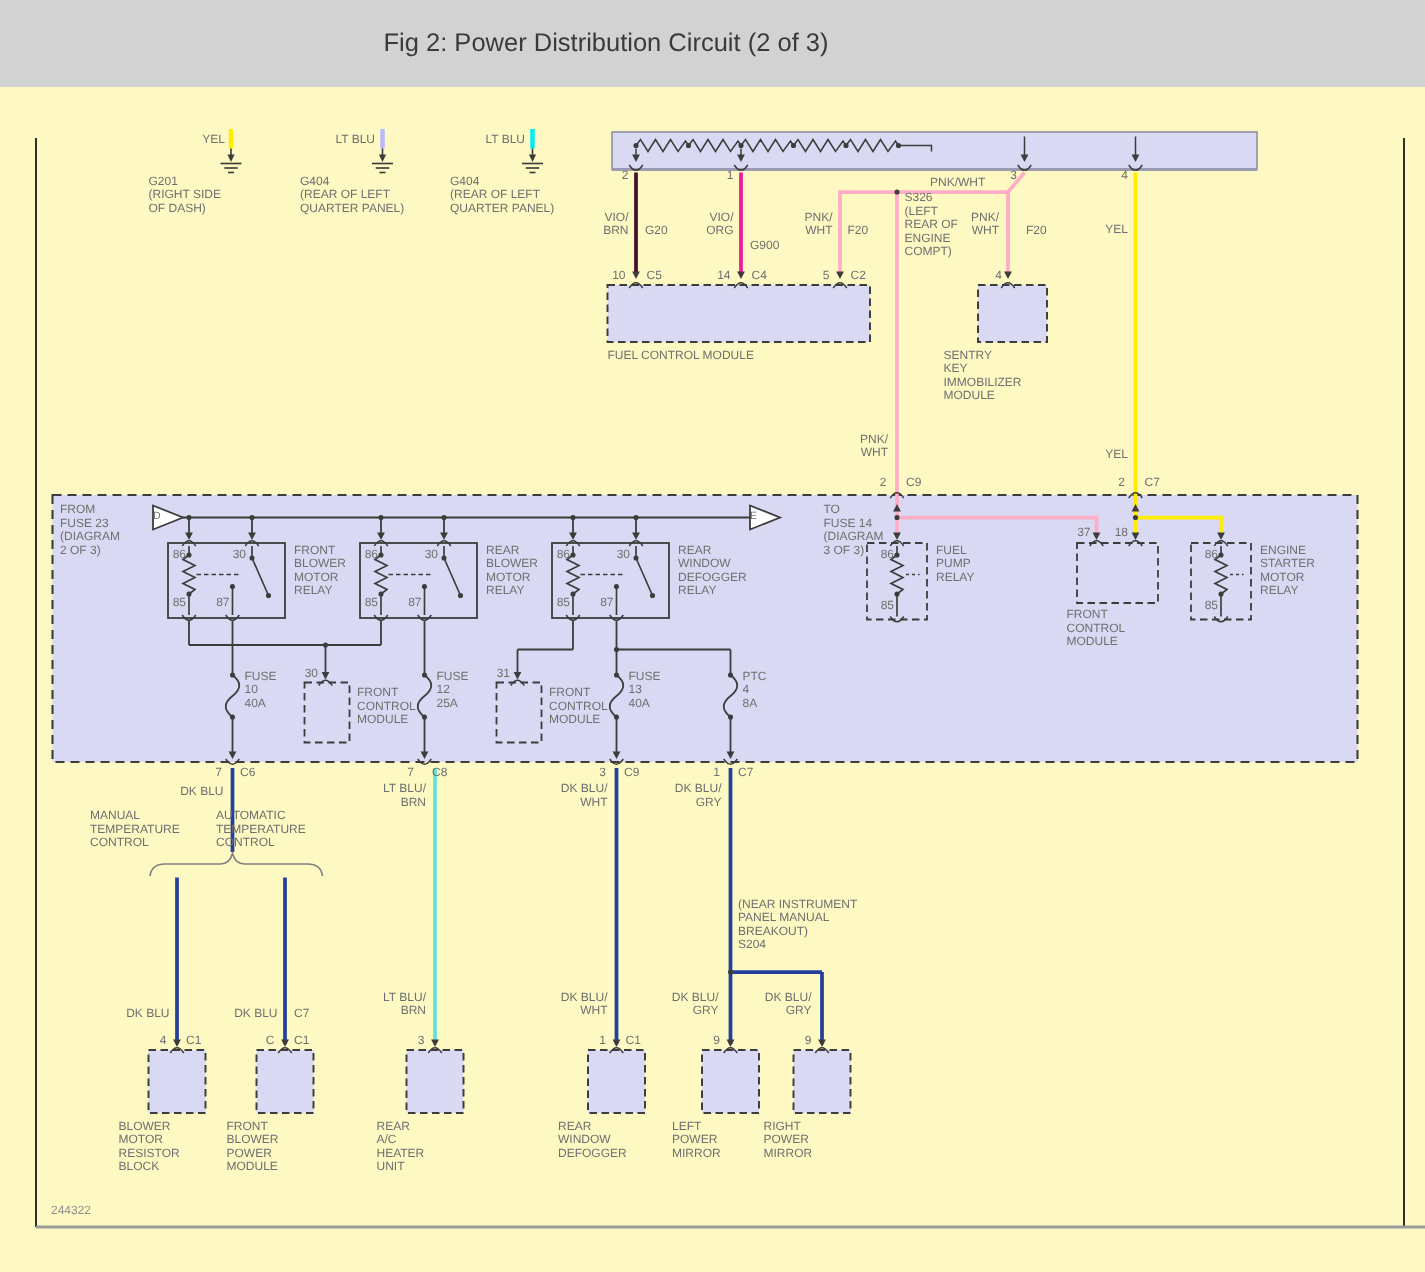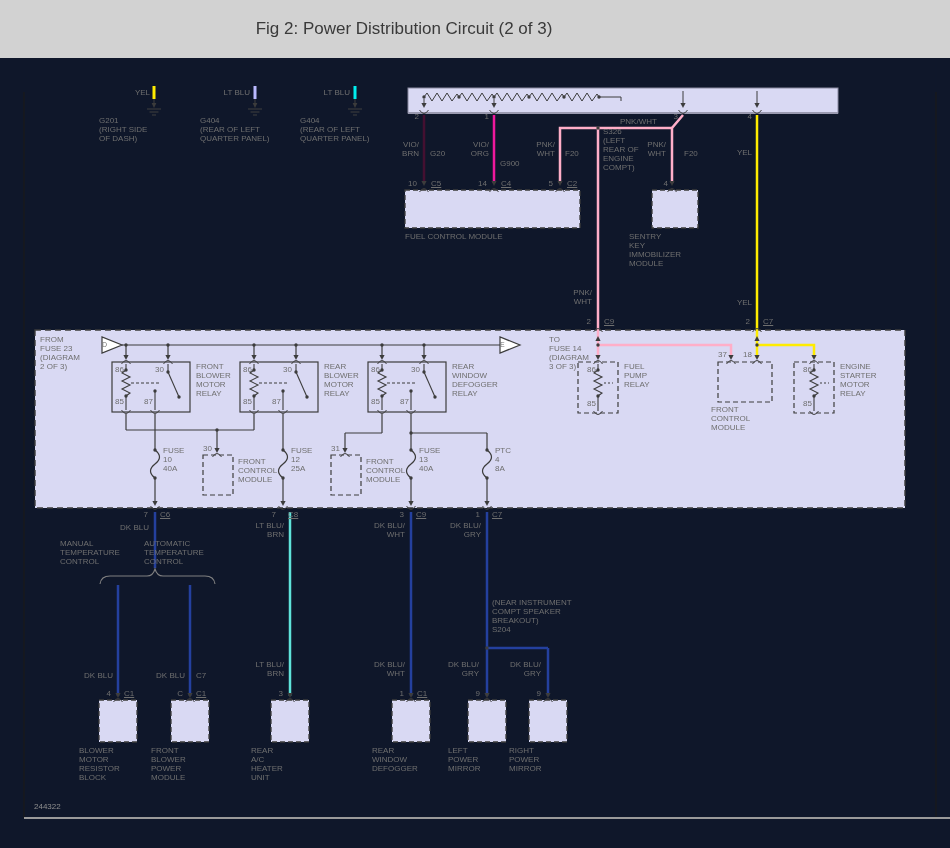--- a/index.html
+++ b/index.html
@@ -2,31 +2,31 @@
 <html style="--header_bg: #d2d2d2; --box_fill: #d9d9f3; --text: #6f6f6f; --line: #3c3c3c; --yellow: #ffec00; --lt_blu_pale: #b9b9ff; --lt_blu_cyan: #00eeee; --vio_brn: #441031; --vio_org: #f0189c; --pnk_wht: #ffaec8; --dk_blu: #24409e; --lt_blu_brn: #5fe3da;"><head>
 <meta charset="utf-8">
 <style>
   :root{
     --header_bg:#d2d2d2; --box_fill:#d9d9f3; --text:#6f6f6f; --line:#3c3c3c;
     --yellow:#ffec00; --lt_blu_pale:#b9b9ff; --lt_blu_cyan:#00eeee;
     --vio_brn:#441031; --vio_org:#f0189c; --pnk_wht:#ffaec8;
     --dk_blu:#24409e; --lt_blu_brn:#5fe3da;
   }
   html,body{margin:0;padding:0;background:#fff;}
-  .stage{position:relative;width:950px;height:848px;overflow:hidden;background:#0f172a;
+  .stage{position:relative;width:950px;height:848px;overflow:hidden;background:#fef9c3;
          font-family:"Liberation Sans",sans-serif;}
   .hdr{position:absolute;left:0;top:0;width:950px;height:58px;background:var(--header_bg);}
   .title{position:absolute;left:224px;top:19px;width:360px;text-align:center;
          font-size:17px;color:#3a3a3a;}
   svg{position:absolute;left:0;top:0;}
   .lbl{position:absolute;font-size:8px;line-height:9px;color:var(--text);
        white-space:pre-line;}
   .r{text-align:right}
   .c{text-align:left}
-  .u{text-decoration:underline}
+  .u{}
   .sm{font-size:7px;line-height:8px;}
   .docid{color:#8f8f8f;}
 </style>
 </head>
 <body>
 
 <div class="stage">
 
   <div class="hdr">
     <div class="title">Fig 2: Power Distribution Circuit (2 of 3)</div>
@@ -490,21 +490,21 @@
   <div class="lbl c" style="left:144px;top:539px;width:96px">AUTOMATIC
 TEMPERATURE
 CONTROL</div>
   <div class="lbl r" style="left:242px;top:521px;width:42px">LT BLU/
 BRN</div>
   <div class="lbl r" style="left:363px;top:521px;width:42px">DK BLU/
 WHT</div>
   <div class="lbl r" style="left:439px;top:521px;width:42px">DK BLU/
 GRY</div>
   <div class="lbl" style="left:492px;top:598px;width:86px">(NEAR INSTRUMENT
-COMPT SPEAKER
+PANEL MANUAL
 BREAKOUT)
 S204</div>
   <div class="lbl r" style="left:71px;top:671px;width:42px">DK BLU</div>
   <div class="lbl r" style="left:143px;top:671px;width:42px">DK BLU</div>
   <div class="lbl" style="left:196px;top:671px;width:25px">C7</div>
   <div class="lbl r" style="left:242px;top:660px;width:42px">LT BLU/
 BRN</div>
   <div class="lbl r" style="left:363px;top:660px;width:42px">DK BLU/
 WHT</div>
   <div class="lbl r" style="left:437px;top:660px;width:42px">DK BLU/

